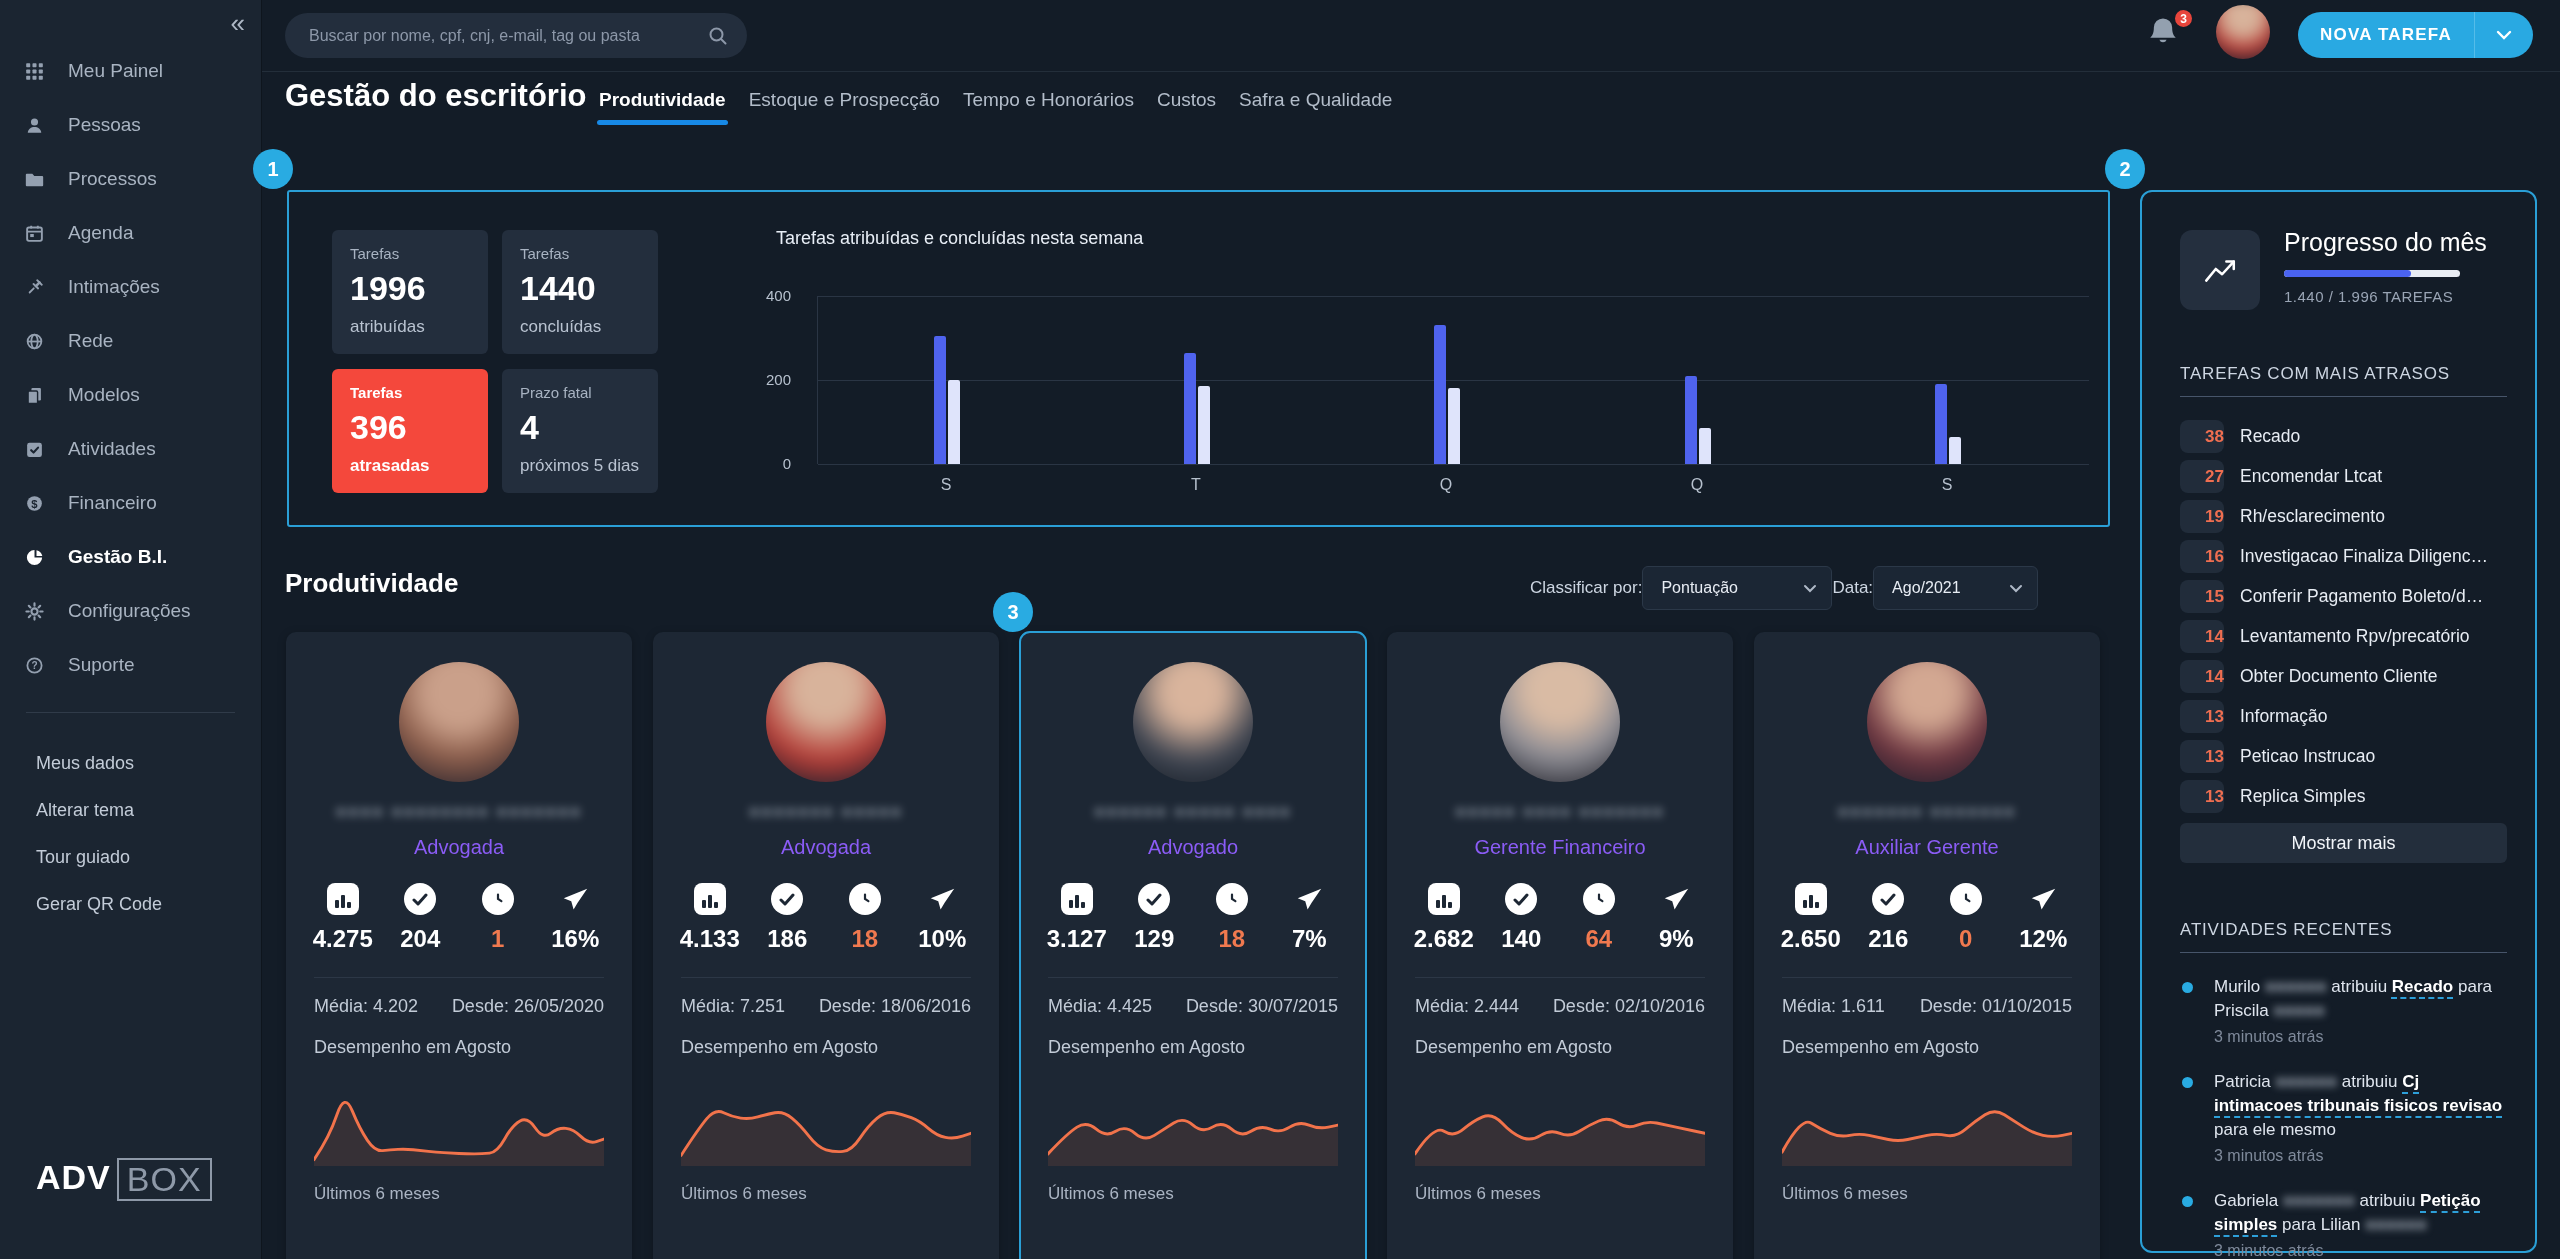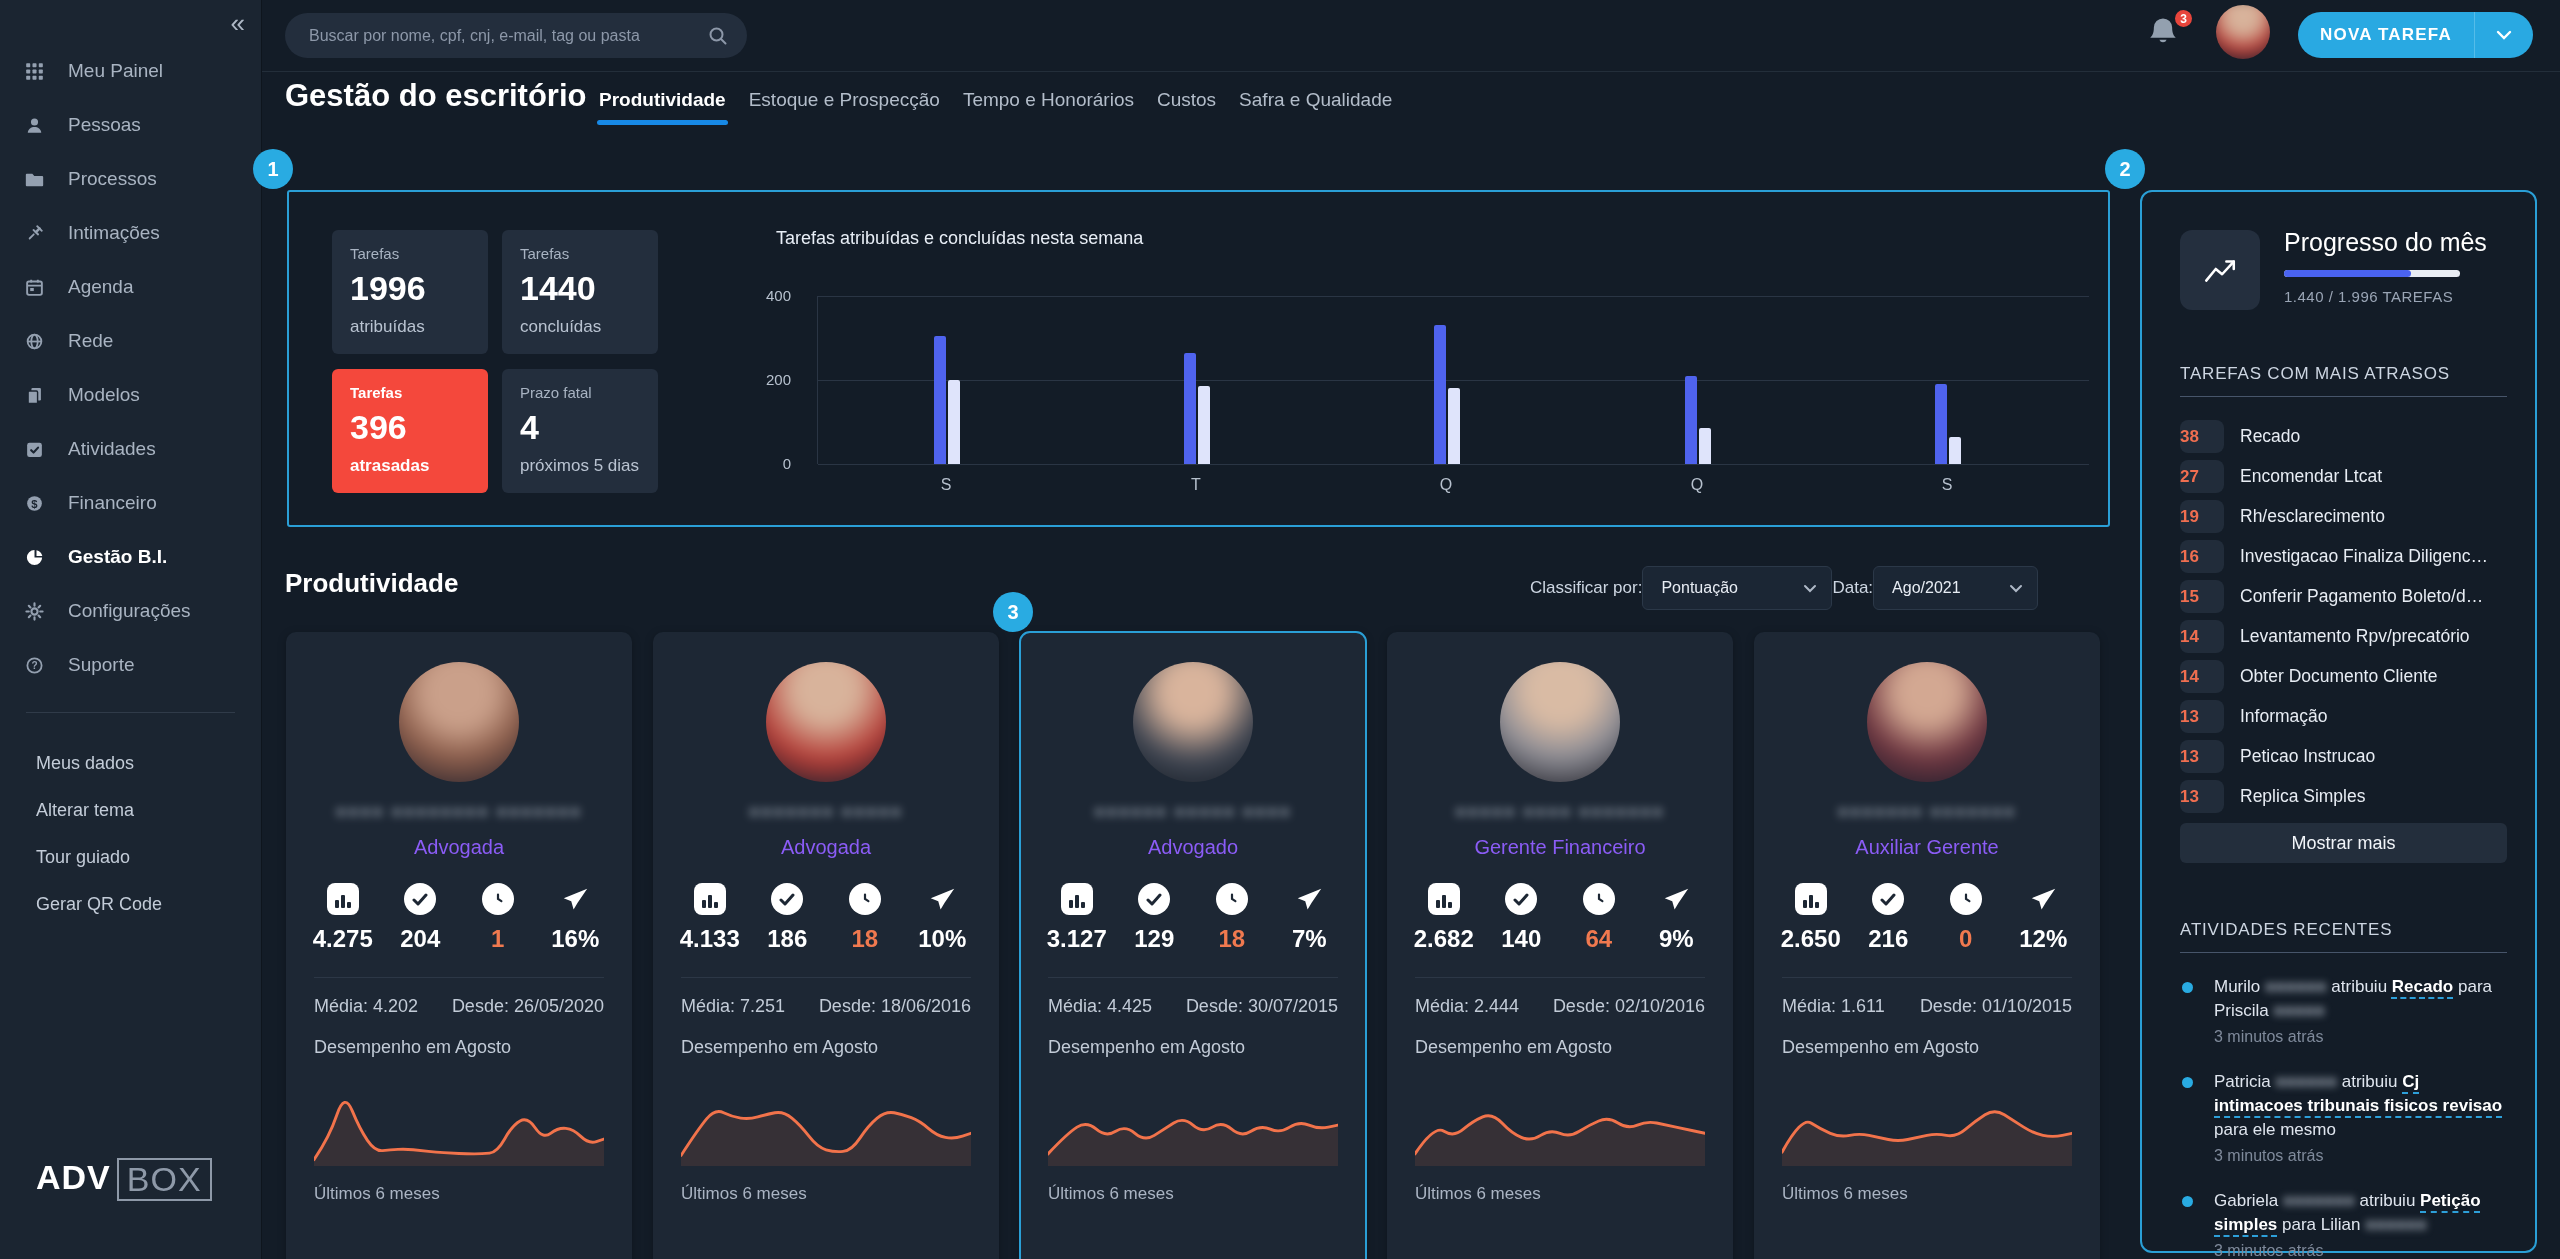--- a/index.html
+++ b/index.html
@@ -121,21 +121,21 @@
   .rp-title{position:absolute;left:104px;top:0;font-size:25px;color:#fff}
   .rp-bar{position:absolute;left:104px;top:42px;width:176px;height:7px;border-radius:4px;background:#e9edf3}
   .rp-fill{height:7px;border-radius:4px;background:var(--indigo)}
   .rp-caption{position:absolute;left:104px;top:60px;font-size:15px;letter-spacing:.5px;color:#9aa5b5}
   .rp-section{position:absolute;left:38px;right:28px}
   .sec-delays{top:172px}
   .sec-acts{top:728px}
   .sec-label{font-size:17px;letter-spacing:.8px;color:#cdd6e2}
   .sec-hr{border-top:1.5px solid #47556a;margin-top:12px;margin-bottom:22px}
   .ditem{display:flex;align-items:center;height:34px;margin-bottom:6px}
-  .dcount{width:44px;height:33px;line-height:33px;text-align:left;background:#212c3a;border-radius:8px;color:#ef6e50;font-weight:700;font-size:17px;flex:0 0 44px}
+  .dcount{width:44px;height:33px;line-height:33px;text-align:right;background:#212c3a;border-radius:8px;color:#ef6e50;font-weight:700;font-size:17px;flex:0 0 44px}
   .dlabel{margin-left:16px;font-size:17.5px;color:#e8edf4;white-space:nowrap;overflow:hidden}
   .morebar{margin-top:10px;height:40px;line-height:40px;text-align:center;background:#232e3c;border-radius:6px;color:#f2f5f9;font-size:18px;cursor:pointer}
   .act{position:relative;padding-left:34px;margin-bottom:24px}
   .act .dot{position:absolute;left:2px;top:7px;width:11px;height:11px;border-radius:50%;background:var(--cyan)}
   .act .atext{font-size:17px;line-height:24px;color:#dfe5ee}
   .abold{font-weight:700;color:#fff;text-decoration:underline dashed #2d9fd8;text-decoration-thickness:2px;text-underline-offset:5px}
   .ablur{filter:blur(4px);color:#b7c0cc}
   .atime{margin-top:5px;font-size:16px;color:#7f8a9b}
 </style>
 </head>
@@ -172,40 +172,40 @@
     <div class="sitem">
       <span class="sicon">
           <svg viewBox="0 0 16 16" fill="currentColor">
             <path d="M1.5 3.2h4.7l1.6 1.8h6.7a.8.8 0 0 1 .8.8v7a.8.8 0 0 1-.8.8H1.5a.8.8 0 0 1-.8-.8V4a.8.8 0 0 1 .8-.8z"></path>
           </svg>
         </span>
       <span class="slabel">Processos</span>
     </div>
     <div class="sitem">
       <span class="sicon">
+          <svg viewBox="0 0 16 16" fill="none" stroke="currentColor" stroke-width="1.6">
+            <rect x="1.8" y="3" width="12.4" height="11.2" rx="1.5"></rect>
+            <path d="M1.8 6.4h12.4M5.2 1.4v2.4M10.8 1.4v2.4"></path>
+            <rect x="4.4" y="8.4" width="3" height="2.6" fill="currentColor" stroke="none"></rect>
+          </svg>
+        </span>
+      <span class="slabel">Agenda</span>
+    </div>
+    <div class="sitem">
+      <span class="sicon">
           <svg viewBox="0 0 16 16" fill="currentColor">
             <g transform="rotate(45 8 8)">
               <rect x="6.9" y="1" width="2.2" height="6.2" rx=".6"></rect>
               <rect x="4.6" y="1.2" width="6.8" height="1.7" rx=".6"></rect>
               <rect x="4.6" y="5.6" width="6.8" height="1.7" rx=".6"></rect>
               <rect x="7.3" y="8.2" width="1.5" height="6.4" rx=".7"></rect>
             </g>
           </svg>
         </span>
       <span class="slabel">Intimações</span>
-    </div>
-    <div class="sitem">
-      <span class="sicon">
-          <svg viewBox="0 0 16 16" fill="none" stroke="currentColor" stroke-width="1.6">
-            <rect x="1.8" y="3" width="12.4" height="11.2" rx="1.5"></rect>
-            <path d="M1.8 6.4h12.4M5.2 1.4v2.4M10.8 1.4v2.4"></path>
-            <rect x="4.4" y="8.4" width="3" height="2.6" fill="currentColor" stroke="none"></rect>
-          </svg>
-        </span>
-      <span class="slabel">Agenda</span>
     </div>
     <div class="sitem">
       <span class="sicon">
           <svg viewBox="0 0 16 16" fill="none" stroke="currentColor" stroke-width="1.5">
             <circle cx="8" cy="8" r="5.8"></circle>
             <path d="M2.2 8h11.6"></path>
             <ellipse cx="8" cy="8" rx="2.7" ry="5.8"></ellipse>
           </svg>
         </span>
       <span class="slabel">Rede</span>

